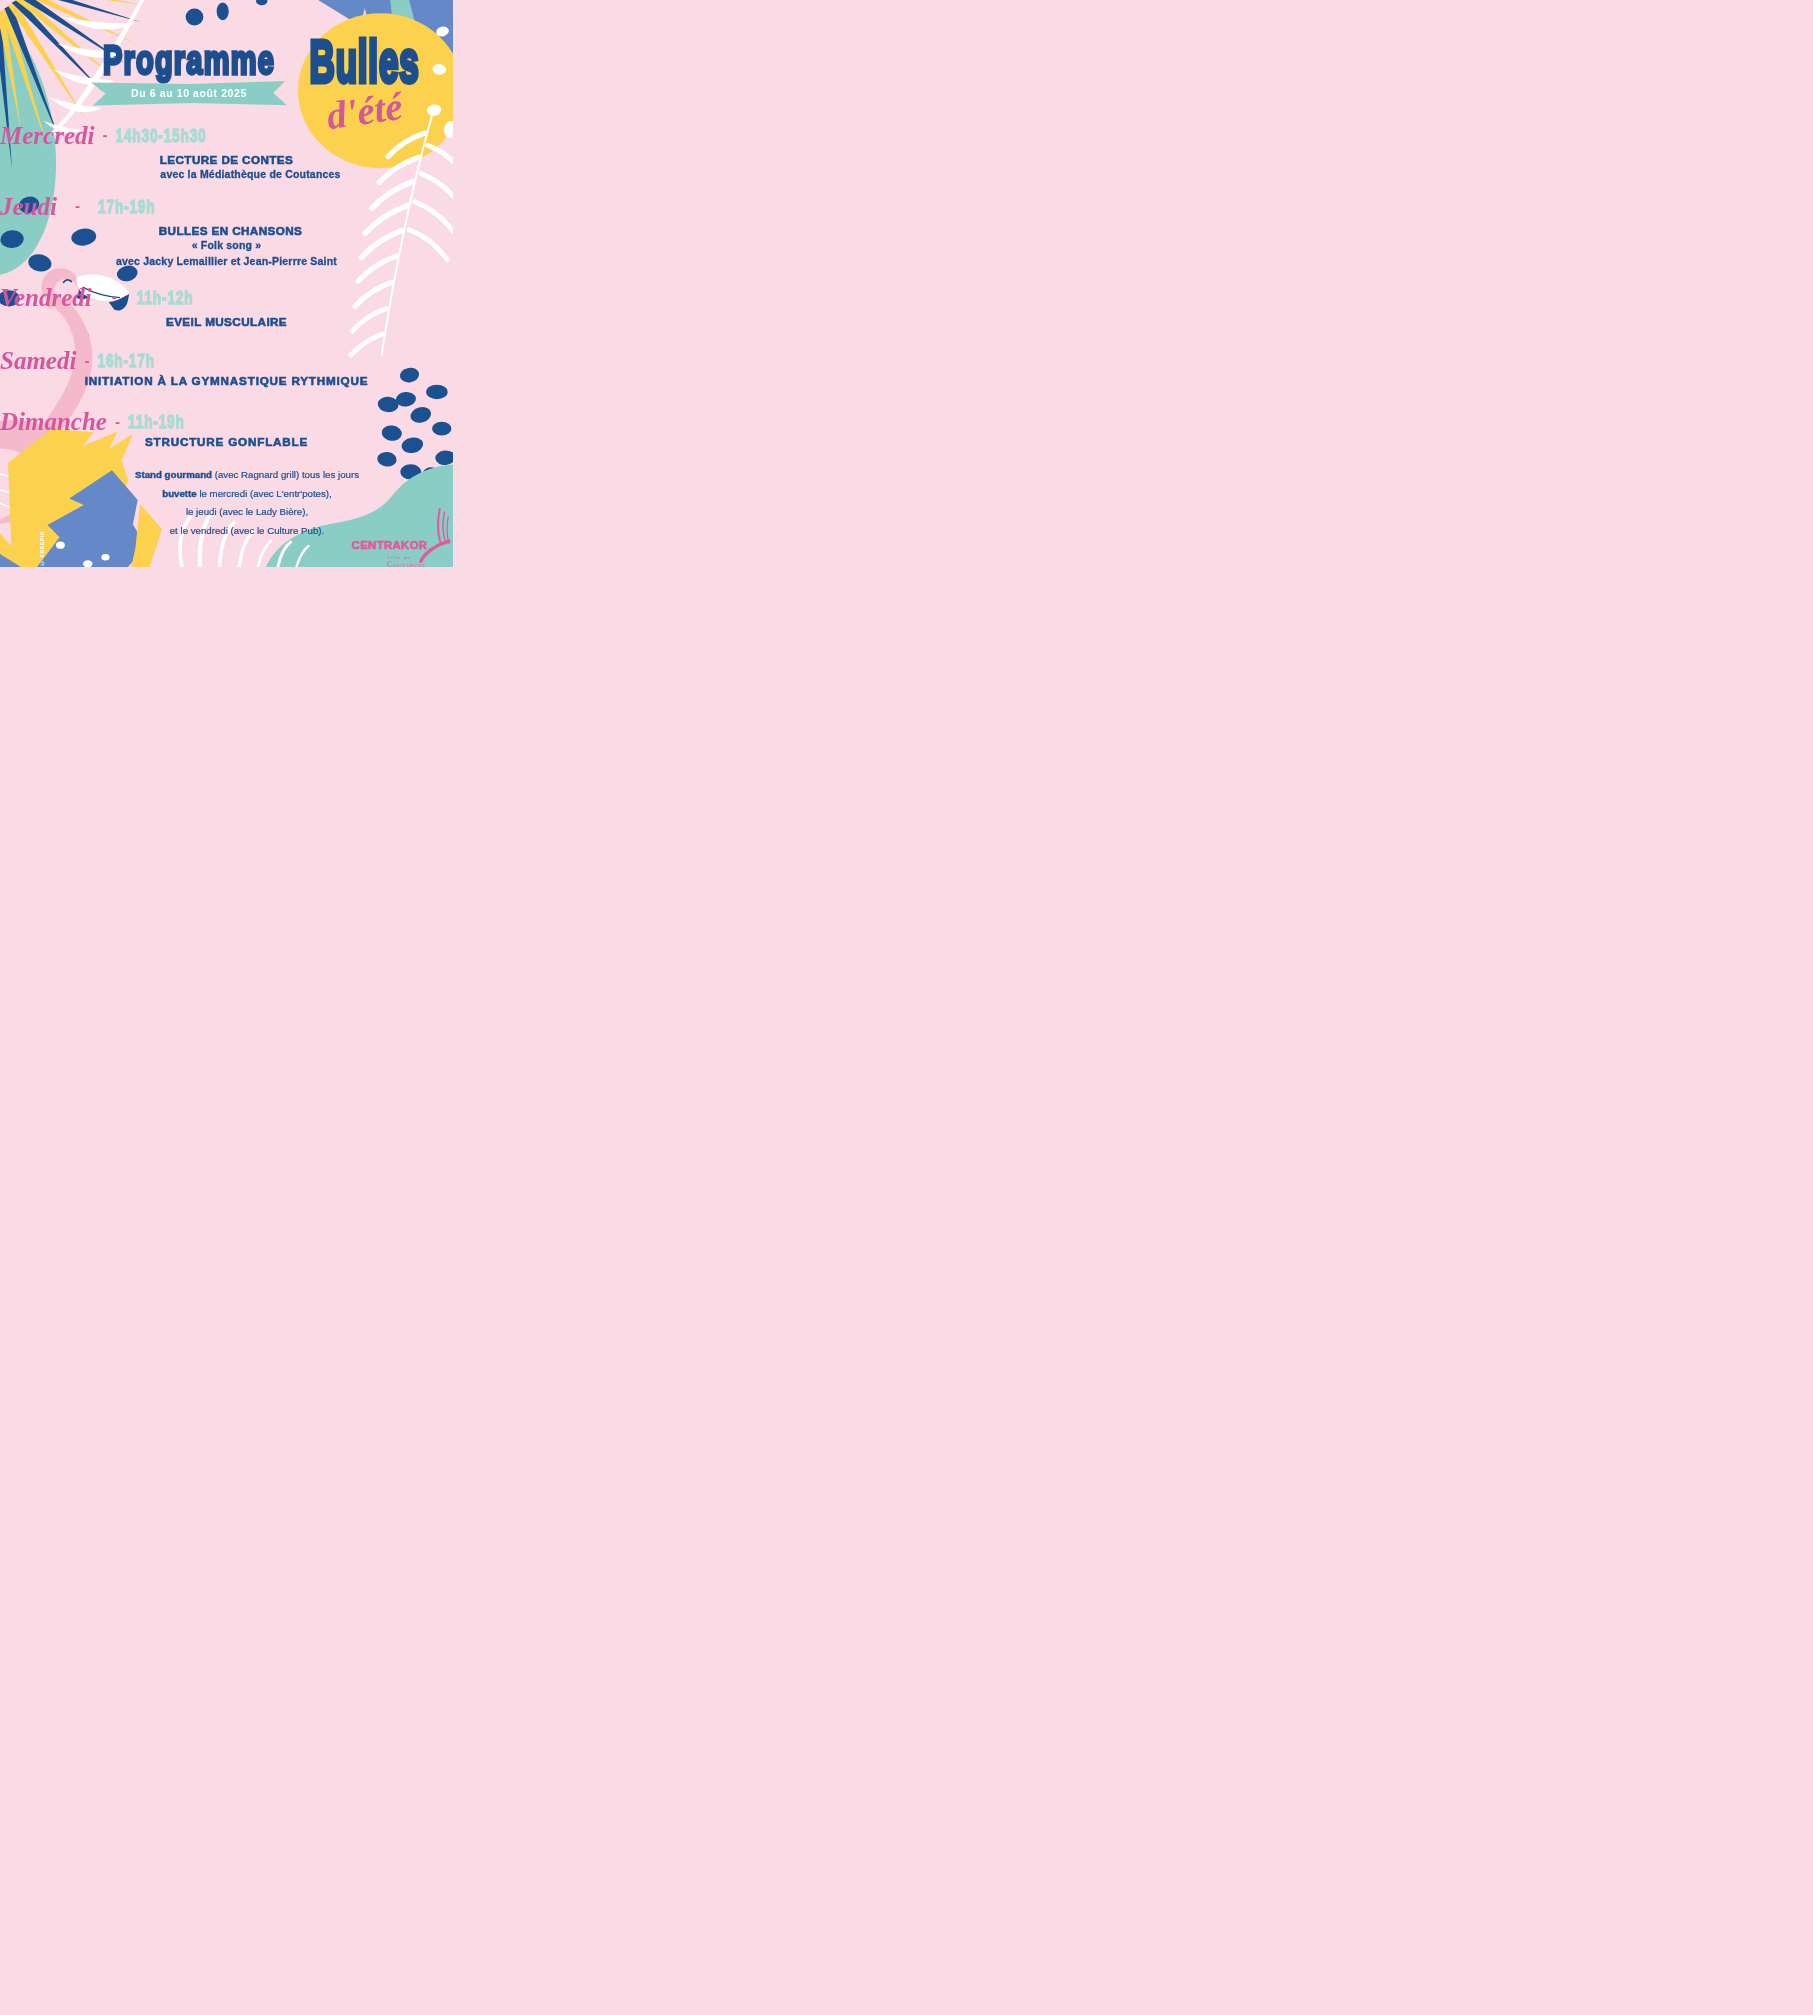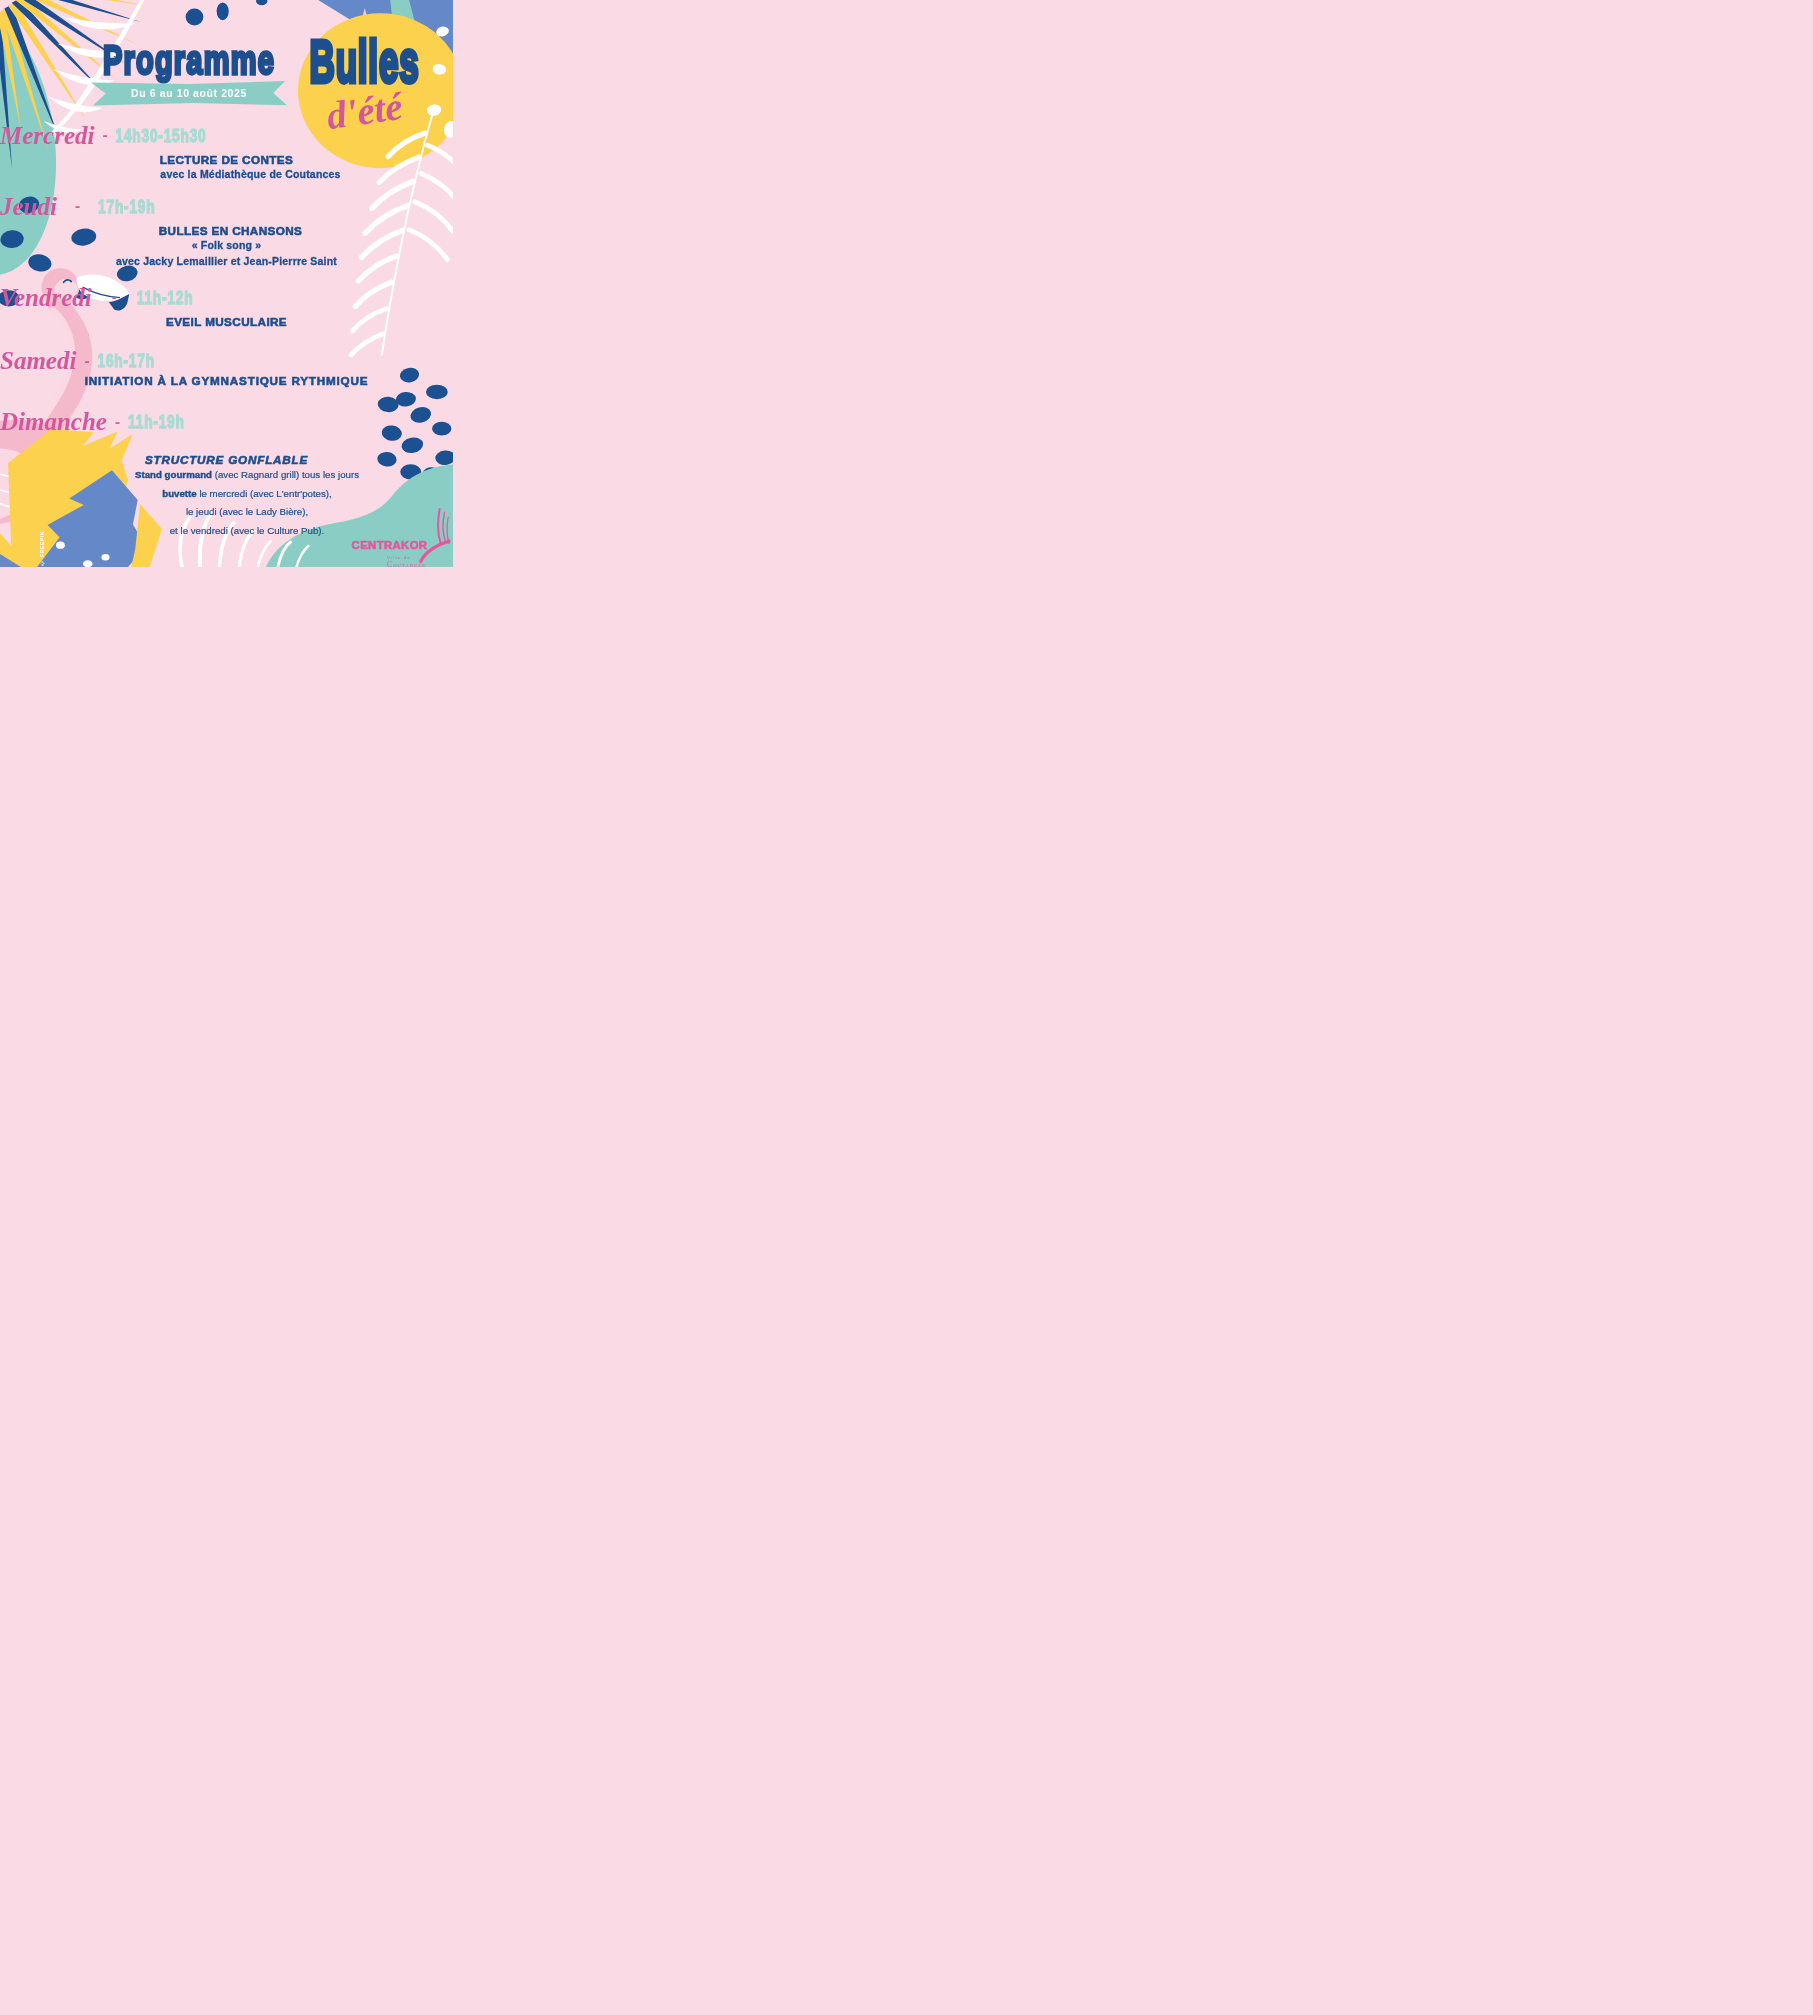--- a/index.html
+++ b/index.html
@@ -66,21 +66,21 @@
     font-size:10.5px;font-weight:700;color:#1D4F8F;letter-spacing:0.2px;
     -webkit-text-stroke:0.3px #1D4F8F;white-space:nowrap;
   }
   .t-lecture{top:153px;}
   .t-mediatheque{top:168px;margin-left:48px;}
   .t-chansons{top:224px;padding-left:8px;}
   .t-folk{top:239px;}
   .t-jacky{top:255px;}
   .t-eveil{top:315px;}
   .t-initiation{top:374px;letter-spacing:0.8px;}
-  .t-structure{top:453px;letter-spacing:0.8px;font-style:italic;}
+  .t-structure{top:435px;letter-spacing:0.8px;}
 
   
   .footer{
     left:101px;top:468px;width:292px;text-align:center;
     font-size:9.7px;color:#1D4F8F;line-height:13.7px;
     -webkit-text-stroke:0.2px #1D4F8F;
   }
   .footer p{margin:0 0 4.8px 0;}
   .footer .b{font-weight:800;-webkit-text-stroke:0.4px #1D4F8F;}
 

